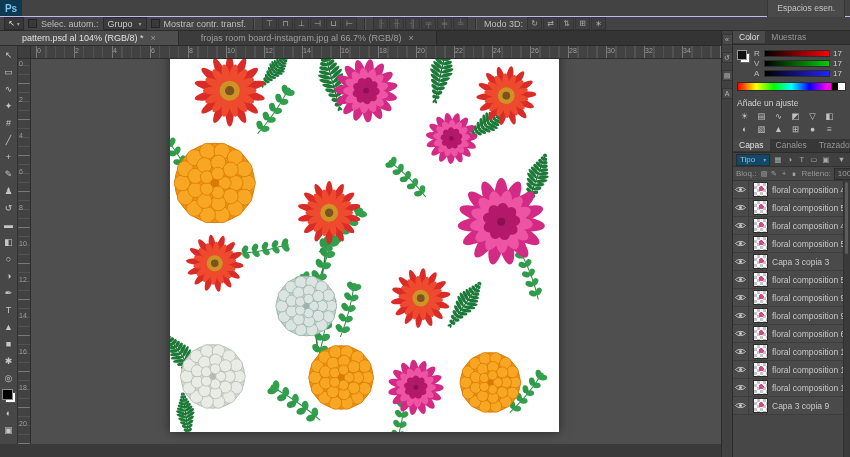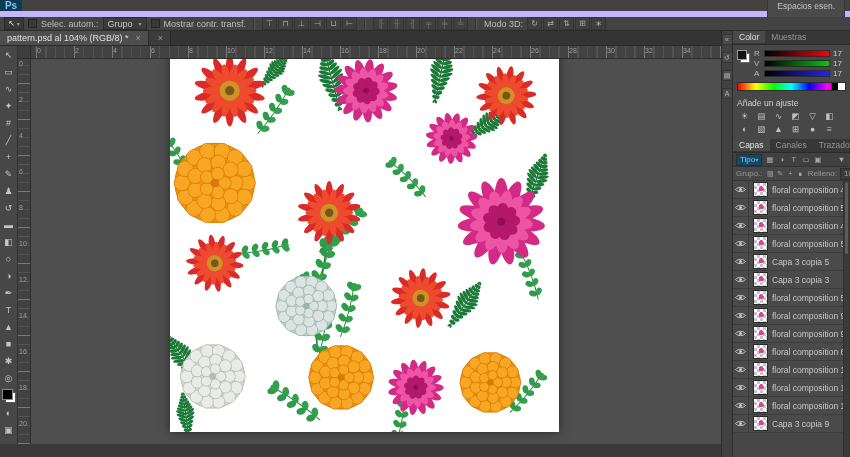--- a/index.html
+++ b/index.html
@@ -3,21 +3,21 @@
 <meta charset="utf-8">
 <style>
   html,body{margin:0;padding:0}
   body{width:850px;height:457px;overflow:hidden;background:#3a3a3a;
        font-family:"Liberation Sans",sans-serif;cursor:default;user-select:none}
   .app{display:grid;width:850px;height:457px;
        grid-template-columns:18px 703px 11px 118px;
        grid-template-rows:17px 14px 15px 398px 13px}
 
   
-  .menubar{grid-area:1/1/2/5;background:#434343;border-bottom:6px solid #c4b5fd;
+  .menubar{grid-area:1/1/2/5;background:#434343;border-bottom:1px solid #c4b5fd;
            display:flex;align-items:center;font-size:10px;color:#d6d6d6}
   .ps-logo{width:22px;height:100%;background:#0d3a52;color:#7cc5ee;font-weight:bold;
            font-size:10px;display:flex;align-items:center;justify-content:center;margin-right:5px}
   .menu-item{padding:0 6px;white-space:nowrap}
   .menubar-right{margin-left:auto;display:flex;align-items:center;padding-right:5px}
   .workspace-btn{font-size:8.5px;color:#c3c3c3;background:#4a4a4a;border:1px solid #363636;
                  padding:13px 9px;border-radius:2px;white-space:nowrap}
 
   
   .optionsbar{grid-area:2/1/3/5;background:#434343;border-bottom:1px solid #2b2b2b;
@@ -29,21 +29,21 @@
   .dropdown{background:#3c3c3c;border:1px solid #2b2b2b;padding:0 4px;height:11px;
             display:inline-flex;align-items:center;gap:6px;color:#c9c9c9}
   .sep{width:0;height:12px;border-left:1px solid #333;border-right:1px solid #545454;margin:0 3px}
   .icon-group{display:flex;gap:1px}
   .mini-icon{width:13px;height:11px;display:flex;align-items:center;justify-content:center;
              font-size:8px;color:#a9a9a9;background:#3f3f3f;border:1px solid #343434}
   .mini-icon.dim{color:#767676}
 
   
   .tabbar{grid-area:3/1/4/3;background:#343434;display:flex;align-items:flex-end;border-bottom:1px solid #2a2a2a}
-  .tab{height:14px;display:flex;align-items:center;gap:5px;padding:0 7px;font-size:9px;
+  .tab{height:14px;display:flex;align-items:center;gap:5px;padding:0 22px;font-size:9px;
        border-right:1px solid #282828;white-space:nowrap}
   .tab.active{background:#4e4e4e;color:#e2e2e2}
   .tab.inactive{background:#3c3c3c;color:#9e9e9e}
   .tab-close{font-size:9px;color:#9a9a9a;margin-left:2px}
 
   
   .toolbar{grid-area:4/1/5/2;background:#474747;border-right:1px solid #323232;
            display:flex;flex-direction:column;align-items:center;padding-top:1px}
   .tool{width:16px;height:15px;margin-bottom:2px;display:flex;align-items:center;
         justify-content:center;font-size:9px;color:#c6c6c6}
@@ -102,21 +102,21 @@
   .spec-w{position:absolute;right:0;top:0;width:7px;height:100%;background:#fff}
 
   .adj-title{font-size:8.5px;color:#d0d0d0;margin:1px 0 2px 0}
   .adj-row{display:flex;gap:2px;margin:1px 0}
   .adj-icon{width:15px;height:12px;font-size:8.5px;color:#c2c2c2;display:flex;align-items:center;justify-content:center}
 
   .layers-section{flex:1;display:flex;flex-direction:column;min-height:0}
   .lfilter{display:flex;align-items:center;gap:2px;height:13px;background:#404040;
            border-bottom:1px solid #323232;padding:0 3px;font-size:8px;color:#b5b5b5;flex:none}
   .lfilter .fdrop{background:#0c4a6e;border:1px solid #2b2b2b;padding:0 3px;height:10px;
-                  display:flex;align-items:center;gap:0}
+                  display:flex;align-items:center;gap:8px}
   .ficon{width:11px;height:10px;display:flex;align-items:center;justify-content:center;font-size:7.5px;color:#aaa}
   .lblend{display:flex;align-items:center;gap:3px;height:14px;padding:0 3px;color:#979797;
           background:#474747;flex:none;font-size:8px}
   .pselect{background:#3c3c3c;border:1px solid #2c2c2c;padding:0 3px;height:10px;
            display:inline-flex;align-items:center;gap:5px;font-size:8px;color:#9d9d9d}
   .llock{display:flex;align-items:center;gap:3px;height:13px;padding:0 3px;color:#979797;
          background:#474747;border-bottom:1px solid #363636;flex:none;font-size:8px}
   .lock-icon{width:9px;height:10px;display:flex;align-items:center;justify-content:center;font-size:7px;color:#a5a5a5}
   .llist{flex:1;overflow:hidden;background:#474747;position:relative;min-height:0}
   .lrow{height:17px;display:flex;align-items:center;border-bottom:1px solid #3d3d3d;background:#4a4a4a}
@@ -188,20 +188,21 @@
         <span class="mini-icon">∗</span>
       </span>
   </div>
 
   <div class="tabbar" id="tabs">
       <div class="tab active">
         <span>pattern.psd al 104% (RGB/8) *</span>
         <span class="tab-close">×</span>
       </div>
       <div class="tab inactive">
+        <span>frojas room board-instagram.jpg al 66.7% (RGB/8)</span>
         <span class="tab-close">×</span>
       </div>
     </div>
 
   <div class="toolbar" id="toolbox">
       <div class="tool">↖</div>
       <div class="tool">▭</div>
       <div class="tool">∿</div>
       <div class="tool">✦</div>
       <div class="tool">#</div>
@@ -2898,21 +2899,21 @@
         <span id="filter-icons" style="display:flex;gap:1px">
             <span class="ficon">▦</span>
             <span class="ficon">◑</span>
             <span class="ficon">T</span>
             <span class="ficon">▭</span>
             <span class="ficon">▣</span>
           </span>
         <span class="ficon" style="margin-left:auto">▼</span>
       </div>
       <div class="llock">
-        <span>Grupo.:</span>
+        <span>Bloq.:</span>
         <span id="lock-icons" style="display:flex;gap:1px">
             <span class="lock-icon">▨</span>
             <span class="lock-icon">✎</span>
             <span class="lock-icon">+</span>
             <span class="lock-icon">∎</span>
           </span>
         <span>Relleno:</span>
         <span class="pselect">
           <span>100%</span>
 
@@ -2952,30 +2953,20 @@
           </div>
           <div class="lrow">
             <div class="leye">
               <svg width="11" height="7" viewBox="0 0 11 7">
                 <path d="M.5 3.5 C3 .7 8 .7 10.5 3.5 C8 6.3 3 6.3 .5 3.5 Z" fill="none" stroke="#c9c9c9" stroke-width="1"></path>
                 <circle cx="5.5" cy="3.5" r="1.5" fill="#c9c9c9"></circle>
               </svg>
             </div>
             <div class="lthumb"></div>
             <span class="lname">floral composition 5 copia</span>
-          </div>
-          <div class="lrow">
-            <div class="leye">
-              <svg width="11" height="7" viewBox="0 0 11 7">
-                <path d="M.5 3.5 C3 .7 8 .7 10.5 3.5 C8 6.3 3 6.3 .5 3.5 Z" fill="none" stroke="#c9c9c9" stroke-width="1"></path>
-                <circle cx="5.5" cy="3.5" r="1.5" fill="#c9c9c9"></circle>
-              </svg>
-            </div>
-            <div class="lthumb"></div>
-            <span class="lname">Capa 3 copia 5</span>
           </div>
           <div class="lrow">
             <div class="leye">
               <svg width="11" height="7" viewBox="0 0 11 7">
                 <path d="M.5 3.5 C3 .7 8 .7 10.5 3.5 C8 6.3 3 6.3 .5 3.5 Z" fill="none" stroke="#c9c9c9" stroke-width="1"></path>
                 <circle cx="5.5" cy="3.5" r="1.5" fill="#c9c9c9"></circle>
               </svg>
             </div>
             <div class="lthumb"></div>
             <span class="lname">Capa 3 copia 3</span>

